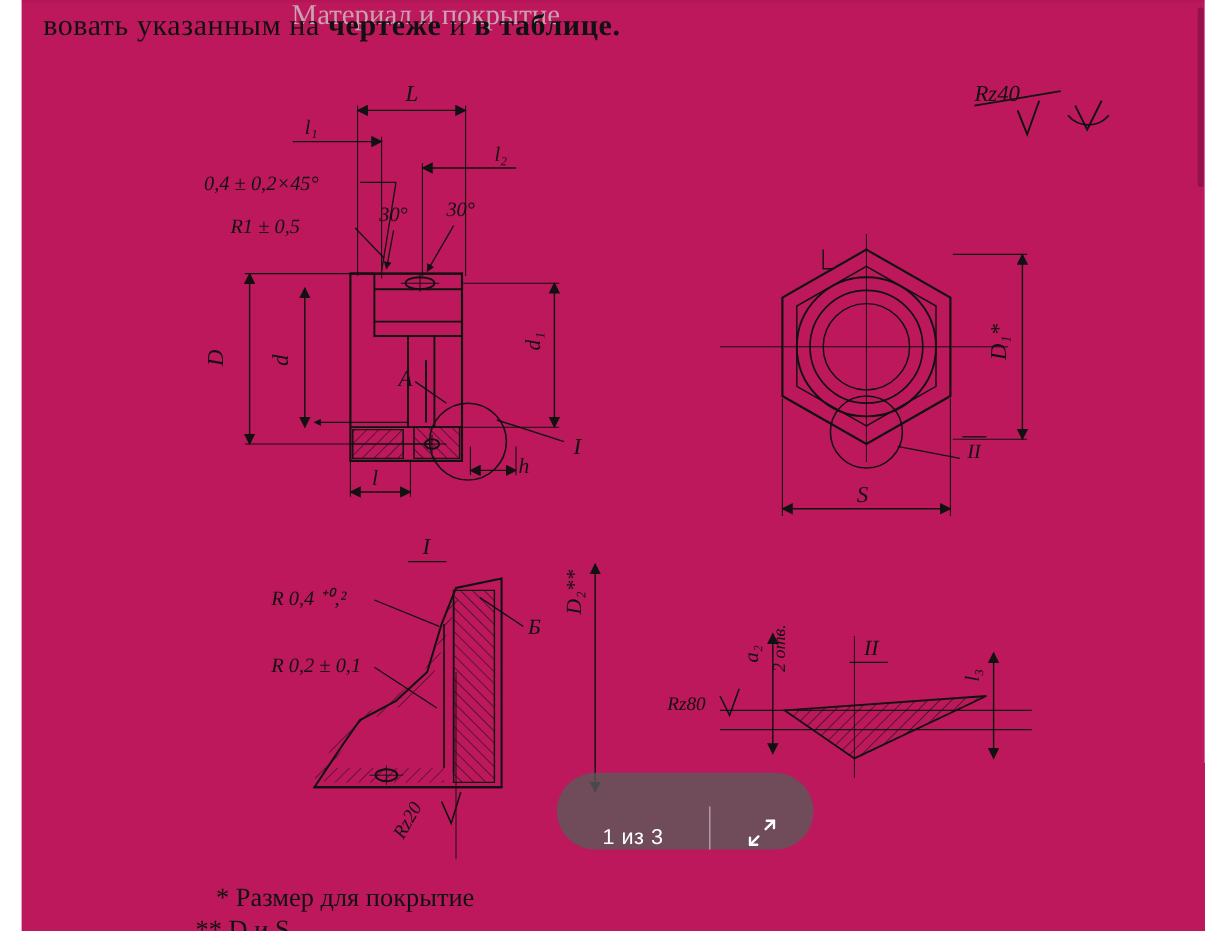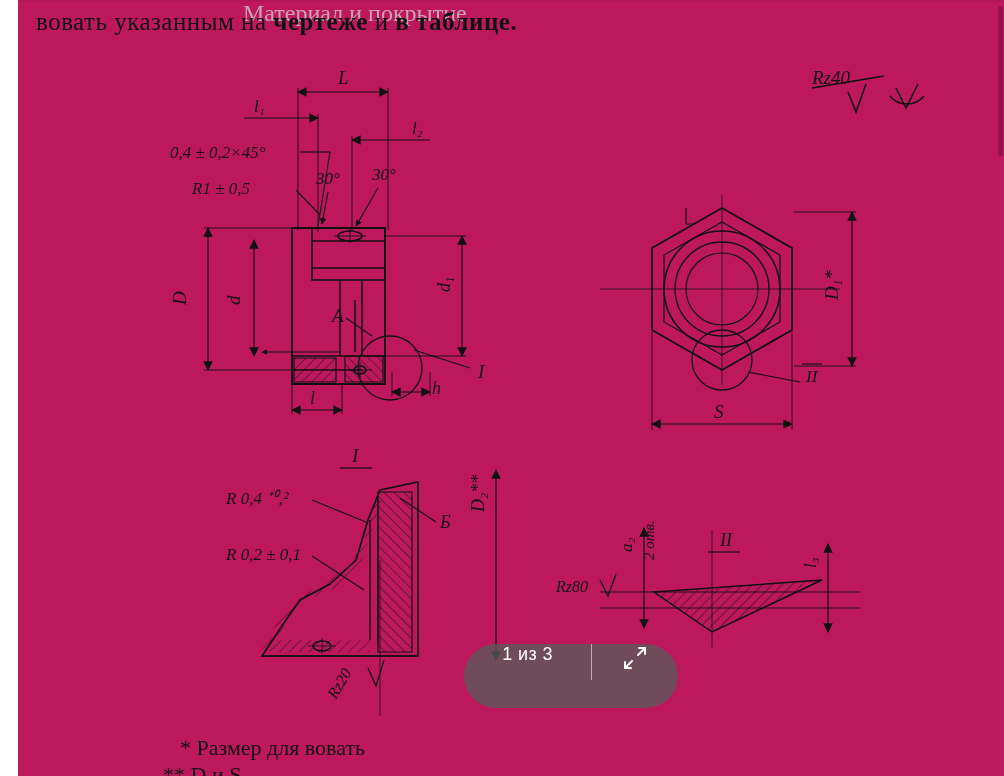--- a/index.html
+++ b/index.html
@@ -77,21 +77,21 @@
   }
   .pager {
     position: absolute;
     left: 464px;
     top: 644px;
     width: 214px;
     height: 64px;
     background: rgba(90,90,90,0.78);
     border-radius: 32px;
     display: flex;
-    align-items: flex-start;
+    align-items: flex-end;
   }
   .pager-label {
     flex: 1 1 auto;
     text-align: center;
     color: #ffffff;
     font-family: "Liberation Sans", sans-serif;
     font-size: 18px;
     letter-spacing: 0.4px;
   }
   .pager-divider {
@@ -334,21 +334,21 @@
       <text x="816" y="568" font-size="17" font-style="italic" fill="#111" stroke="none" transform="rotate(-90 816 568)">l₃</text>
 
       <text x="812" y="84" font-size="19" font-style="italic" fill="#111" stroke="none">Rz40</text>
       <path d="M812,88 L884,76" stroke-width="1.4"></path>
       <path d="M848,92 L856,112 L866,84" stroke-width="1.6"></path>
       <path d="M896,88 L906,108 L918,84" stroke-width="1.6"></path>
       <path d="M890,96 A 22 22 0 0 0 924,96" stroke-width="1.5"></path>
     </g>
   </svg>
 
-  <div class="footnote1">* Размер для вовать</div>
+  <div class="footnote1">* Размер для покрытие</div>
   <div class="footnote2">** D  и S</div>
 
   <div class="pager">
     <div class="pager-label">1 из 3</div>
     <div class="pager-divider"></div>
     <div class="pager-expand">
       <svg width="28" height="28" viewBox="0 0 28 28">
         <g stroke="#ffffff" stroke-width="2" fill="none" stroke-linecap="round" stroke-linejoin="round">
           <line x1="17" y1="11" x2="24" y2="4"></line>
           <polyline points="18,4 24,4 24,10"></polyline>

